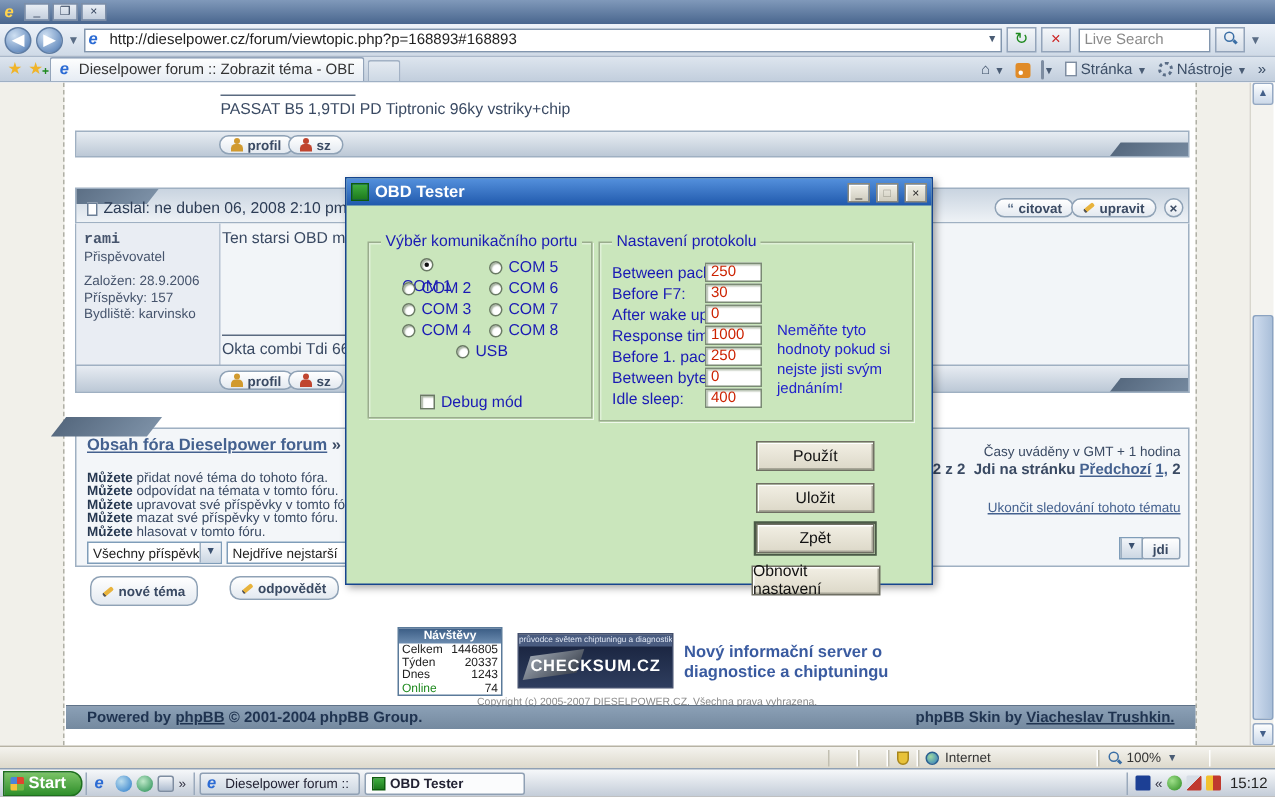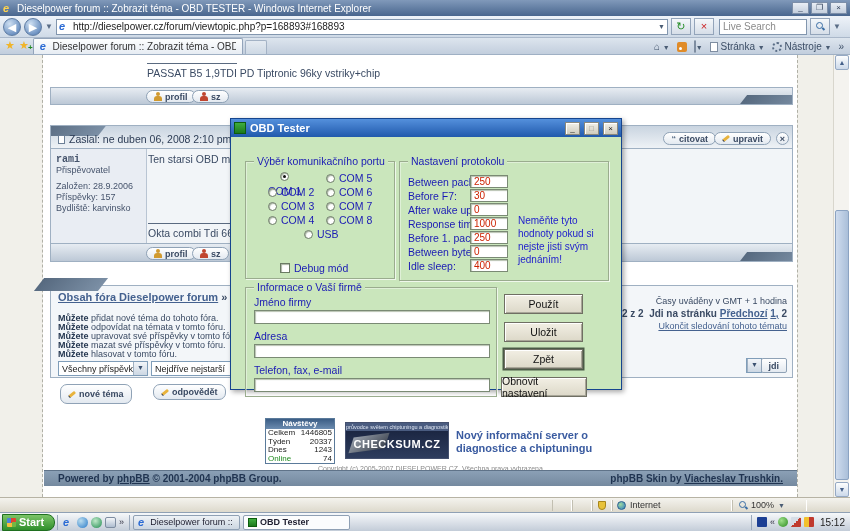--- a/index.html
+++ b/index.html
@@ -198,21 +198,20 @@
   .trayic { width:10px; height:10px; border-radius:1px; }
   .clock { font-size:10px; color:#222; padding-left:3px; }
 </style>
 </head>
 <body>
 
 <div class="screen">
 
   <div class="abs titlebar">
     <span class="ie-e">e</span>
-    <span class="ttl">Dieselpower forum :: Zobrazit téma - OBD TESTER - Windows Internet Explorer</span>
     <span class="winbtn">_</span>
     <span class="winbtn">❐</span>
     <span class="winbtn">×</span>
   </div>
 
   <div class="abs navrow">
     <span class="navbtn">◀</span>
     <span class="navbtn">▶</span>
     <span class="navcaret">▼</span>
     <div class="addr">
@@ -327,21 +326,21 @@
 
         <div style="position:absolute; right:5px; top:10px; text-align:right; font-size:9px; color:#3a4a63;">
           <div>Časy uváděny v GMT + 1 hodina</div>
           <div style="margin-top:2px; font-size:10px;">
             <b>a 2 z 2</b>&nbsp;
             <b>Jdi na stránku</b>
             <a class="flink" style="font-weight:bold;">Předchozí</a>
             <a class="flink" style="font-weight:bold;">1,</a>
             <b>2</b>
           </div>
-          <div style="margin-top:2px;"><a class="flink">Ukončit sledování tohoto tématu</a></div>
+          <div style="margin-top:14px;"><a class="flink">Ukončit sledování tohoto tématu</a></div>
         </div>
 
         <div style="position:absolute; left:7px; top:28px;">
             <div class="perm"><b>Můžete </b>přidat nové téma do tohoto fóra.</div>
             <div class="perm"><b>Můžete </b>odpovídat na témata v tomto fóru.</div>
             <div class="perm"><b>Můžete </b>upravovat své příspěvky v tomto fóru.</div>
             <div class="perm"><b>Můžete </b>mazat své příspěvky v tomto fóru.</div>
             <div class="perm"><b>Můžete </b>hlasovat v tomto fóru.</div>
           </div>
 
@@ -487,29 +486,20 @@
         <span class="dinput" style="left:70px; top:13px; width:38px; height:13px;">250</span>
         <span class="dinput" style="left:70px; top:27px; width:38px; height:13px;">30</span>
         <span class="dinput" style="left:70px; top:41px; width:38px; height:13px;">0</span>
         <span class="dinput" style="left:70px; top:55px; width:38px; height:13px;">1000</span>
         <span class="dinput" style="left:70px; top:69px; width:38px; height:13px;">250</span>
         <span class="dinput" style="left:70px; top:83px; width:38px; height:13px;">0</span>
         <span class="dinput" style="left:70px; top:97px; width:38px; height:13px;">400</span>
         <span class="dnote" style="left:118px; top:52px; width:86px;">Neměňte tyto hodnoty pokud si nejste jisti svým jednáním!</span>
       </div>
 
-      <div class="group" style="left:14px; top:150px; width:252px; height:110px;">
-        <span class="gtitle">Informace o Vaší firmě</span>
-        <span class="fieldlbl" style="left:8px; top:8px;">Jméno firmy</span>
-        <span class="dinput blank" style="left:8px; top:22px; width:236px; height:14px;"></span>
-        <span class="fieldlbl" style="left:8px; top:42px;">Adresa</span>
-        <span class="dinput blank" style="left:8px; top:56px; width:236px; height:14px;"></span>
-        <span class="fieldlbl" style="left:8px; top:76px;">Telefon, fax, e-mail</span>
-        <span class="dinput blank" style="left:8px; top:90px; width:236px; height:14px;"></span>
-      </div>
 
       <span class="dbtn" style="left:273px; top:157px; width:79px; height:20px;">Použít</span>
       <span class="dbtn" style="left:273px; top:185px; width:79px; height:20px;">Uložit</span>
       <span class="dbtn focus" style="left:273px; top:212px; width:79px; height:20px;">Zpět</span>
       <span class="dbtn" style="left:270px; top:240px; width:86px; height:20px;">Obnovit nastavení</span>
     </div>
   </div>
 
   <div class="abs statusbar">
     <span style="width:552px;"></span>

